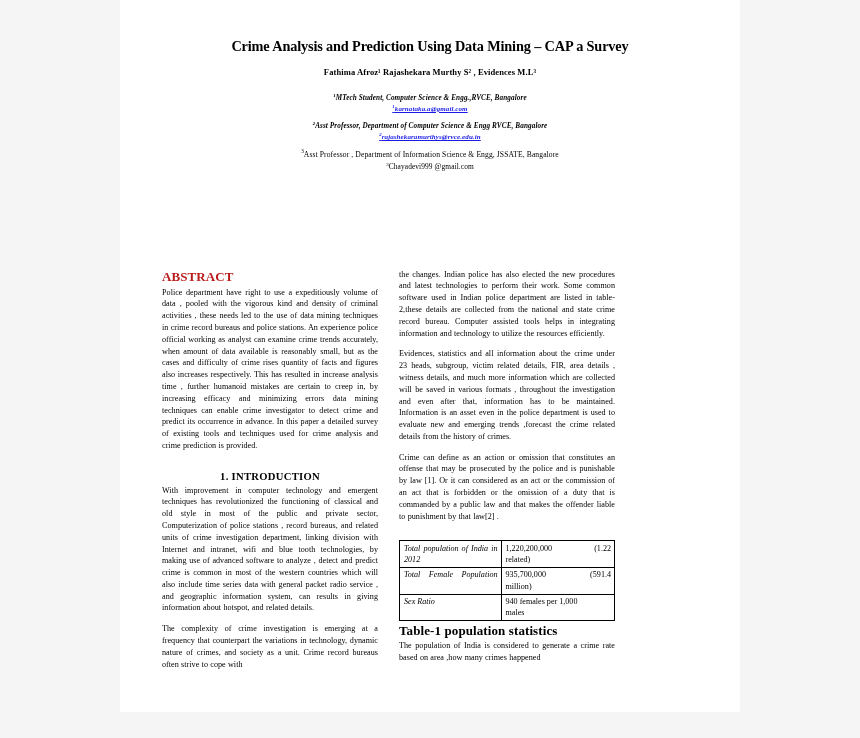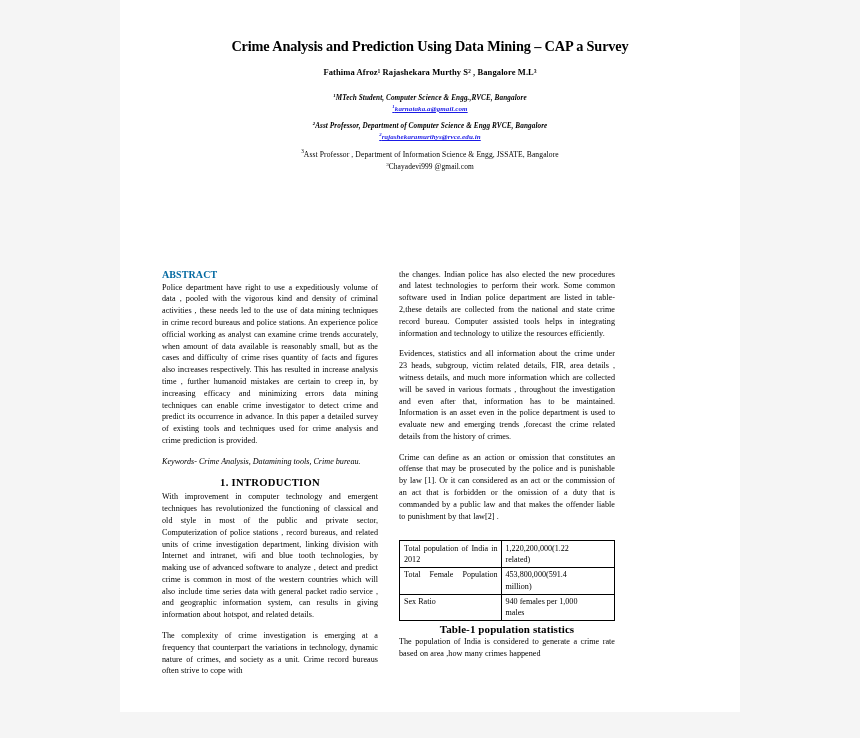--- a/index.html
+++ b/index.html
@@ -98,25 +98,25 @@
   .columns {
     display: flex;
     margin-top: 96px;
     gap: 21px;
   }
   .col {
     width: 216px;
     flex: 0 0 216px;
   }
   h2.section {
-    font-size: 10px;
+    font-size: 13px;
     font-weight: bold;
     margin: 0 0 2px 0;
     letter-spacing: 0.1px;
-    color: #0369a1;
+    color: #b91c1c;
   }
   h2.section-num {
     font-size: 10.6px;
     font-weight: bold;
     margin: 0 0 3px 0;
     text-align: center;
     letter-spacing: 0.3px;
     color: #000;
     font-family: Liberation Serif, serif;
   }
@@ -153,49 +153,51 @@
     font-size: 8.1px;
     line-height: 1.4;
     padding: 1.5px 3px 1.5px 4px;
     vertical-align: top;
     color: #000;
   }
   td.lbl {
     width: 47%;
     text-align: justify;
     text-align-last: justify;
+    font-style: italic;
   }
   td.lbl.nojust { text-align: left; text-align-last: left; }
   td.val {
     width: 53%;
     text-align: justify;
     text-align-last: left;
   }
   .val-inner {
     display: flex;
+    justify-content: space-between;
   }
   .val-line2 { display: block; }
   .table-caption {
-    font-size: 11px;
-    font-weight: bold;
-    text-align: center;
+    font-size: 13px;
+    font-weight: bold;
+    text-align: left;
     margin: 2px 0 1px 0;
     color: #000;
     letter-spacing: 0.1px;
   }
 </style>
 </head>
 <body>
 
 <div class="canvas">
   <div class="page">
 
     <div class="paper-title">Crime Analysis and Prediction Using Data Mining – CAP a Survey</div>
 
-    <div class="authors">Fathima Afroz¹ Rajashekara Murthy S² , Bangalore M.L³</div>
+    <div class="authors">Fathima Afroz¹ Rajashekara Murthy S² , Evidences M.L³</div>
 
     <div class="affil-block">
 
       <div>
         <span class="affil"><sup>1</sup><span>MTech Student, Computer Science &amp; Engg.,RVCE, Bangalore</span></span>
         <a class="email" href="#"><sup>1</sup><span>karnataka.a@gmail.com</span></a>
       </div>
 
       <div>
         <span class="affil"><sup>2</sup><span>Asst Professor, Department of Computer Science &amp; Engg  RVCE, Bangalore</span></span>
@@ -210,21 +212,20 @@
     </div>
 
     <div class="columns">
 
       <div class="col">
 
         <h2 class="section">ABSTRACT</h2>
 
         <p class="body">Police department have right  to use a expeditiously volume of data , pooled with the vigorous kind and density of criminal activities , these needs led to the use of data mining techniques in crime record bureaus and police stations. An experience police official working as analyst can examine crime trends accurately, when amount of data available is reasonably small, but as the cases and difficulty of crime rises quantity of facts and figures also increases respectively. This has resulted in increase analysis time , further humanoid mistakes are certain to creep in, by increasing efficacy and minimizing errors data mining techniques can enable crime investigator to detect crime and predict its occurrence in advance. In this paper a detailed survey of existing tools and techniques used for crime analysis and crime prediction is provided.</p>
 
-        <p class="keywords">Keywords- Crime Analysis, Datamining tools, Crime bureau.</p>
 
         <div class="spacer-sm"></div>
 
         <h2 class="section-num">1.   INTRODUCTION</h2>
 
         <p class="body">With improvement in computer technology and emergent techniques has revolutionized the functioning of classical and old style in most of the public and private sector, Computerization of police stations , record bureaus, and related units of crime investigation department, linking division with Internet and intranet, wifi and blue tooth technologies, by making use of advanced software to analyze , detect and predict crime is common in most of the western countries which will also include time series data with general packet radio service , and geographic information system, can results in giving information about hotspot, and related details.</p>
 
         <p class="body tight">The complexity of crime investigation is emerging at a frequency that counterpart the variations in technology, dynamic nature of crimes, and society as a unit. Crime record bureaus often strive to cope with</p>
 
       </div>
@@ -249,21 +250,21 @@
                   <span>1,220,200,000</span>
                   <span>(1.22</span>
                 </span>
                 <span class="val-line2">related)</span>
               </td>
             </tr>
             <tr>
               <td class="lbl">Total Female Population</td>
               <td class="val">
                 <span class="val-inner">
-                  <span>453,800,000</span>
+                  <span>935,700,000</span>
                   <span>(591.4</span>
                 </span>
                 <span class="val-line2">million)</span>
               </td>
             </tr>
             <tr>
               <td class="lbl nojust">Sex Ratio</td>
               <td class="val">
                 <span class="val-inner">
                   <span>940 females per 1,000</span>

